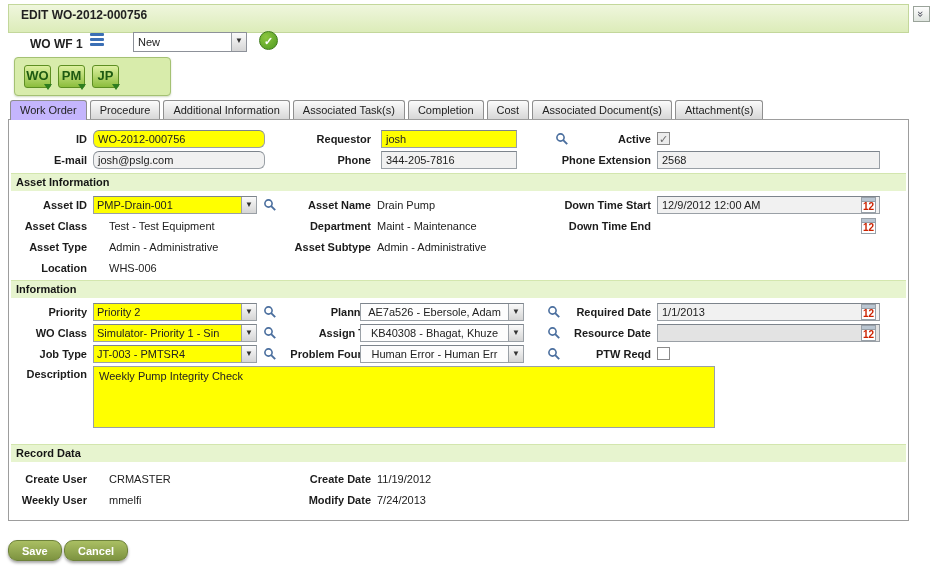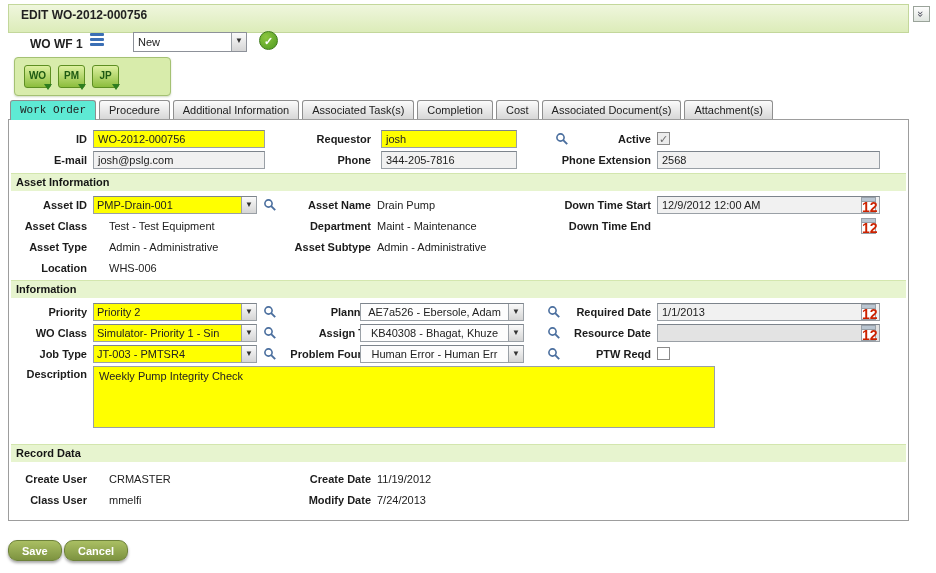--- a/index.html
+++ b/index.html
@@ -18,54 +18,54 @@
   .wf-label{left:30px;top:37px;font-weight:bold;font-size:12px;}
   .wf-icon{left:90px;top:33px;display:inline-flex;flex-direction:column;gap:2px;cursor:pointer;}
   .wf-icon i{width:14px;height:3px;background:#3b6fb5;border-radius:1px;display:block;}
   .wf-select{left:133px;top:32px;width:114px;height:20px;background:#fff;border:1px solid #8d9199;display:flex;cursor:pointer;}
   .wf-select .sel-text{flex:1;padding:2px 4px;white-space:nowrap;overflow:hidden;line-height:15px;}
   .check-circle{left:259px;top:31px;width:19px;height:19px;border-radius:50%;background:radial-gradient(circle at 35% 30%,#8cc63f,#4e9a21);border:1px solid #3e7c19;color:#fff;text-align:center;cursor:default;}
   .check-circle::after{content:"\2713";font-size:11px;font-weight:bold;line-height:18px;}
 
   
   .toolbar{left:14px;top:57px;width:157px;height:39px;background:#d8ecab;border:1px solid #a4c173;border-radius:4px;display:flex;align-items:center;gap:7px;padding:0 9px;box-shadow:0 1px 2px rgba(120,150,80,.35);}
-  .badge{position:relative;width:27px;height:23px;border-radius:3px;background:linear-gradient(#ddf1a0,#8cbd3d);border:1px solid #5d8f22;color:#1e5a12;font-size:10px;font-weight:bold;text-align:center;line-height:20px;cursor:pointer;}
+  .badge{position:relative;width:27px;height:23px;border-radius:3px;background:linear-gradient(#ddf1a0,#8cbd3d);border:1px solid #5d8f22;color:#1e5a12;font-size:13px;font-weight:bold;text-align:center;line-height:20px;cursor:pointer;}
   .dl-arrow{position:absolute;right:-2px;bottom:-3px;width:0;height:0;border-left:4px solid transparent;border-right:4px solid transparent;border-top:6px solid #2e7d1f;}
 
   
   .tabs{left:10px;top:100px;display:flex;gap:3px;align-items:flex-end;z-index:5;}
   .tab{height:19px;padding:0 9px;line-height:18px;background:linear-gradient(#fbfbfb,#d7d7d7);border:1px solid #8f8f8f;border-bottom:none;border-radius:3px 3px 0 0;cursor:pointer;white-space:nowrap;}
-  .tab.active{background:#5eead4;height:20px;margin-bottom:-1px;position:relative;z-index:6;font-family:Liberation Mono, monospace;}
+  .tab.active{background:#c4b5fd;height:20px;margin-bottom:-1px;position:relative;z-index:6;}
 
   
   .panel{left:8px;top:119px;width:901px;height:402px;border:1px solid #9d9d9d;background:#fff;}
 
   
   .row{position:absolute;left:0;right:0;height:21px;}
   .lbl{position:absolute;top:3px;font-weight:bold;text-align:right;white-space:nowrap;line-height:13px;color:#1c1c1c;}
   .l1{left:2px;width:76px;}
   .l2{left:262px;width:100px;}
   .l3{left:510px;width:132px;}
   .val{position:absolute;top:3px;white-space:nowrap;color:#222;}
   .v1{left:84px;margin-left:16px;} .v2{left:368px;}
   .fld{position:absolute;top:0;height:18px;border:1px solid #9aa0a6;border-top-color:#7d848c;background:#f1f1f1;padding:1px 4px;line-height:14px;white-space:nowrap;overflow:hidden;}
-  .f1{left:84px;width:172px;} .f2{left:372px;width:136px;} .f3{left:648px;width:223px;}
+  .f1{left:84px;width:172px;border-radius:6px;} .f2{left:372px;width:136px;} .f3{left:648px;width:223px;}
   .yellow{background:#ffff00;}
   .disabledfld{background:#e3e3e3;}
   .select{position:absolute;top:0;height:18px;border:1px solid #9aa0a6;border-top-color:#7d848c;background:#fdfdfd;display:flex;cursor:pointer;}
   .fsel1{left:84px;width:164px;} .fsel2{left:351px;width:164px;text-align:center;}
   .sel-text{flex:1;padding:1px 3px;line-height:14px;white-space:nowrap;overflow:hidden;}
   .sel-arrow{width:15px;background:linear-gradient(#fafafa,#d5d5d5);border-left:1px solid #9aa0a6;text-align:center;color:#333;font-size:8px;line-height:16px;}
   .sel-arrow::after{content:"\25BC";}
 
   .lookup{position:absolute;top:2px;width:14px;height:14px;cursor:pointer;}
   .lk1{left:254px;} .lk2{left:538px;}
   .calicon{position:absolute;top:1px;left:852px;width:15px;height:16px;border:1px solid #98a0a8;background:#fff;display:flex;flex-direction:column;cursor:pointer;}
   .cal-top{height:4px;background:#b9c5d1;border-bottom:1px solid #98a0a8;}
-  .cal-num{flex:1;font-size:14px;font-weight:bold;color:#cc2200;text-align:center;line-height:10px;}
+  .cal-num{flex:1;font-size:10px;font-weight:bold;color:#cc2200;text-align:center;line-height:10px;}
 
   .checkbox{position:absolute;top:2px;left:648px;width:13px;height:13px;border:1px solid #8a8a8a;background:#fff;cursor:pointer;text-align:center;}
   .checkbox.checked{background:#ececec;}
   .checkbox.checked::after{content:"\2713";font-size:11px;color:#6b6b6b;line-height:12px;}
 
   .secband{position:absolute;left:2px;right:2px;height:18px;background:#e7f4cf;border-top:1px solid #d3e6ae;font-weight:bold;line-height:17px;padding-left:5px;color:#151515;}
 
   .desc-area{position:absolute;left:84px;top:0;width:622px;height:62px;border:1px solid #9aa0a6;background:#ffff00;padding:2px 5px;line-height:14px;overflow:hidden;}
 
   
@@ -283,21 +283,21 @@
   <div class="secband" style="top:324px;">Record Data</div>
 
   <div class="row" style="top:350px;">
     <span class="lbl l1">Create User</span>
     <span class="val v1">CRMASTER</span>
     <span class="lbl l2">Create Date</span>
     <span class="val v2">11/19/2012</span>
   </div>
 
   <div class="row" style="top:371px;">
-    <span class="lbl l1">Class User</span>
+    <span class="lbl l1">Weekly User</span>
     <span class="val v1">mmelfi</span>
     <span class="lbl l2">Modify Date</span>
     <span class="val v2">7/24/2013</span>
   </div>
 
 </div>
 
 <button class="btn-green" style="left:8px;">Save</button>
 <button class="btn-green" style="left:64px;">Cancel</button>
 

